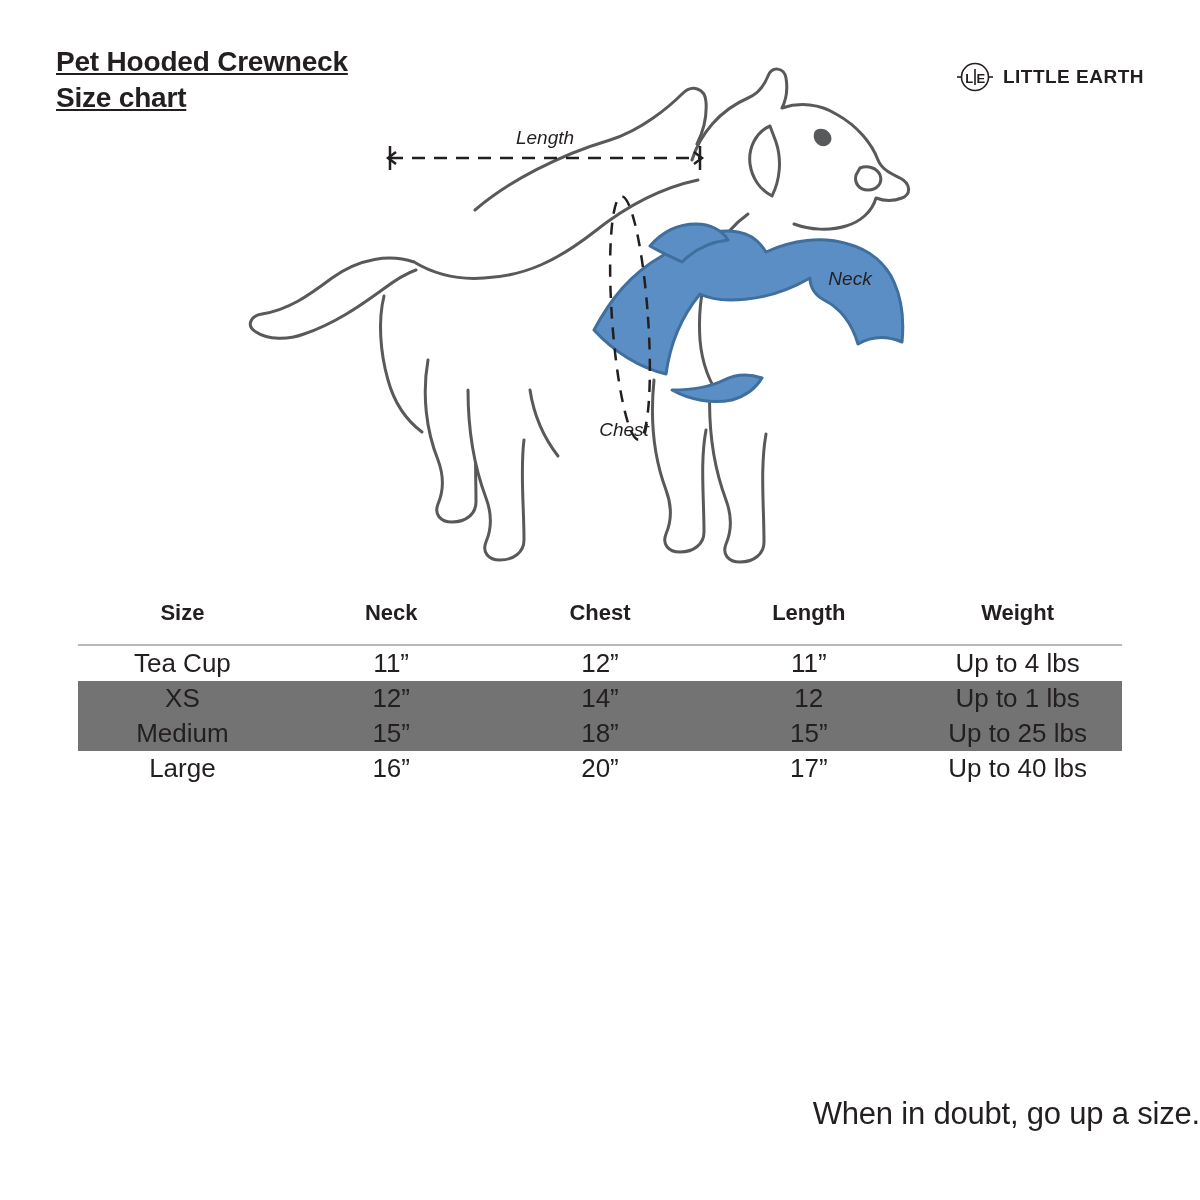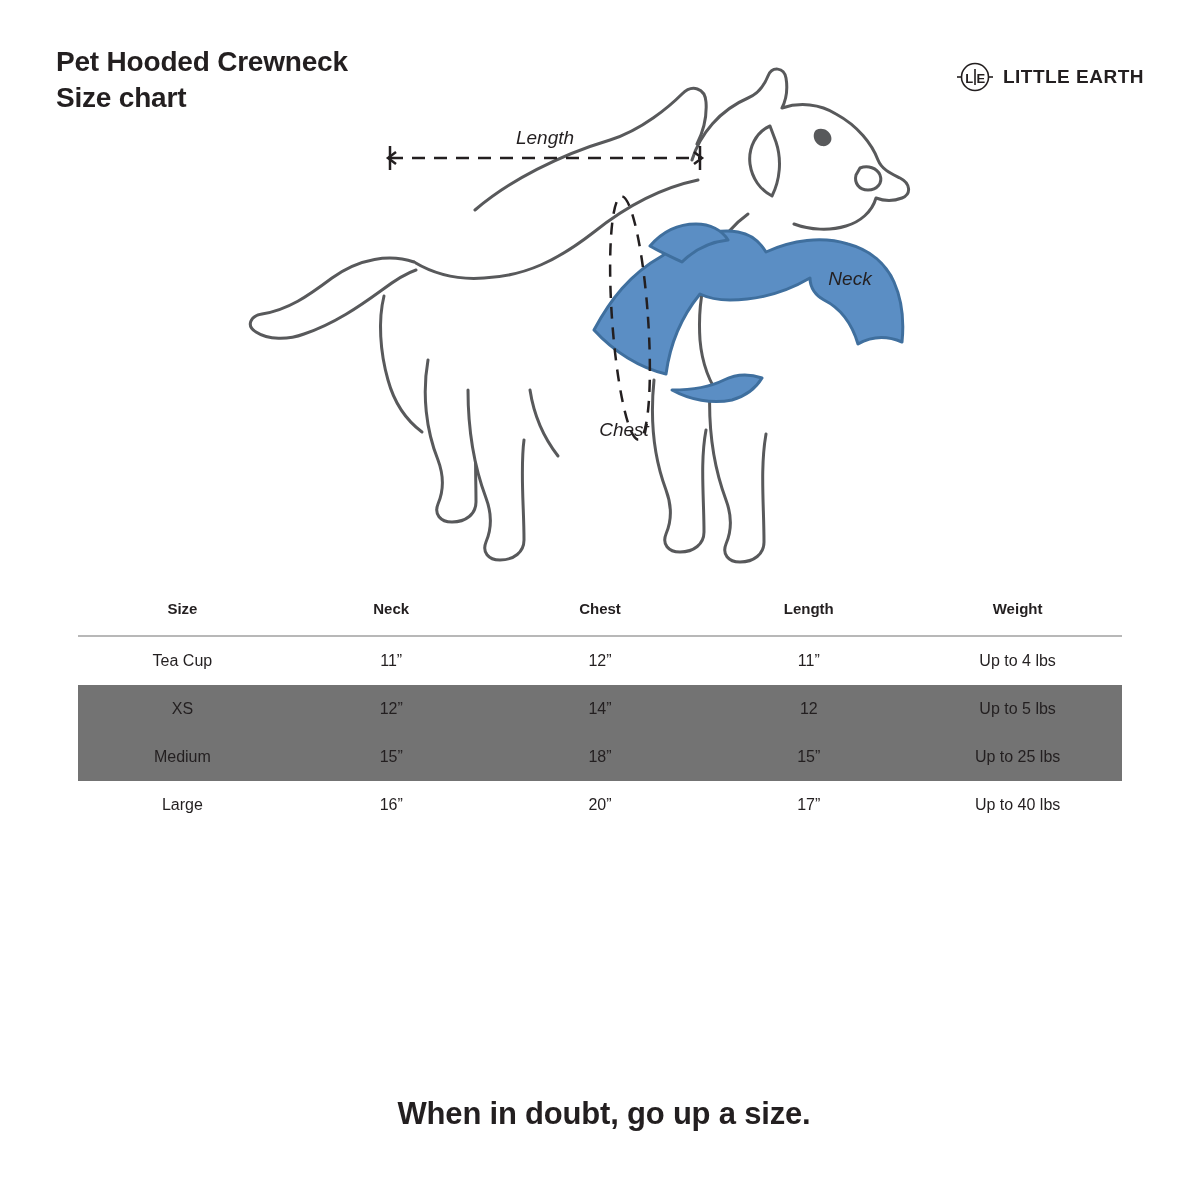--- a/index.html
+++ b/index.html
@@ -16,20 +16,21 @@
     overflow: hidden;
   }
 
   
   .header {
     position: absolute;
     top: 44px;
     left: 56px;
     right: 56px;
     height: 80px;
+    text-decoration: underline;
   }
   .title {
     font-size: 28px;
     font-weight: bold;
     line-height: 1.28;
     letter-spacing: -0.2px;
     white-space: pre-line;
     margin: 0;
   }
   .brand {
@@ -75,45 +76,45 @@
     top: 588px;
     left: 78px;
     width: 1044px;
   }
   table {
     border-collapse: collapse;
     width: 100%;
     table-layout: fixed;
   }
   thead th {
-    font-size: 15px;
+    font-size: 22px;
     font-weight: bold;
     padding: 12px 0 18px 0;
     text-align: center;
     border-bottom: 2px solid #b8b8b8;
   }
   tbody td {
-    font-size: 16px;
-    padding: 15px 0;
+    font-size: 26px;
+    padding: 2px 0;
     text-align: center;
     border: none;
   }
   tbody tr.alt td {
     background: #737373;
   }
 
   
   .footer {
     position: absolute;
     left: 8px;
     right: 0;
     top: 1096px;
-    text-align: center;
+    text-align: right;
     font-size: 31px;
-    font-weight: bold;
+    font-weight: normal;
     letter-spacing: -0.2px;
   }
 </style>
 </head>
 <body>
 
 <div class="header">
   <h1 class="title">Pet Hooded Crewneck
 Size chart</h1>
 
@@ -284,21 +285,21 @@
         <td>11”</td>
         <td>12”</td>
         <td>11”</td>
         <td>Up to 4 lbs</td>
       </tr>
       <tr class="alt">
         <td>XS</td>
         <td>12”</td>
         <td>14”</td>
         <td>12</td>
-        <td>Up to 5 lbs</td>
+        <td>Up to 1 lbs</td>
       </tr>
       <tr class="alt">
         <td>Medium</td>
         <td>15”</td>
         <td>18”</td>
         <td>15”</td>
         <td>Up to 25 lbs</td>
       </tr>
       <tr>
         <td>Large</td>

